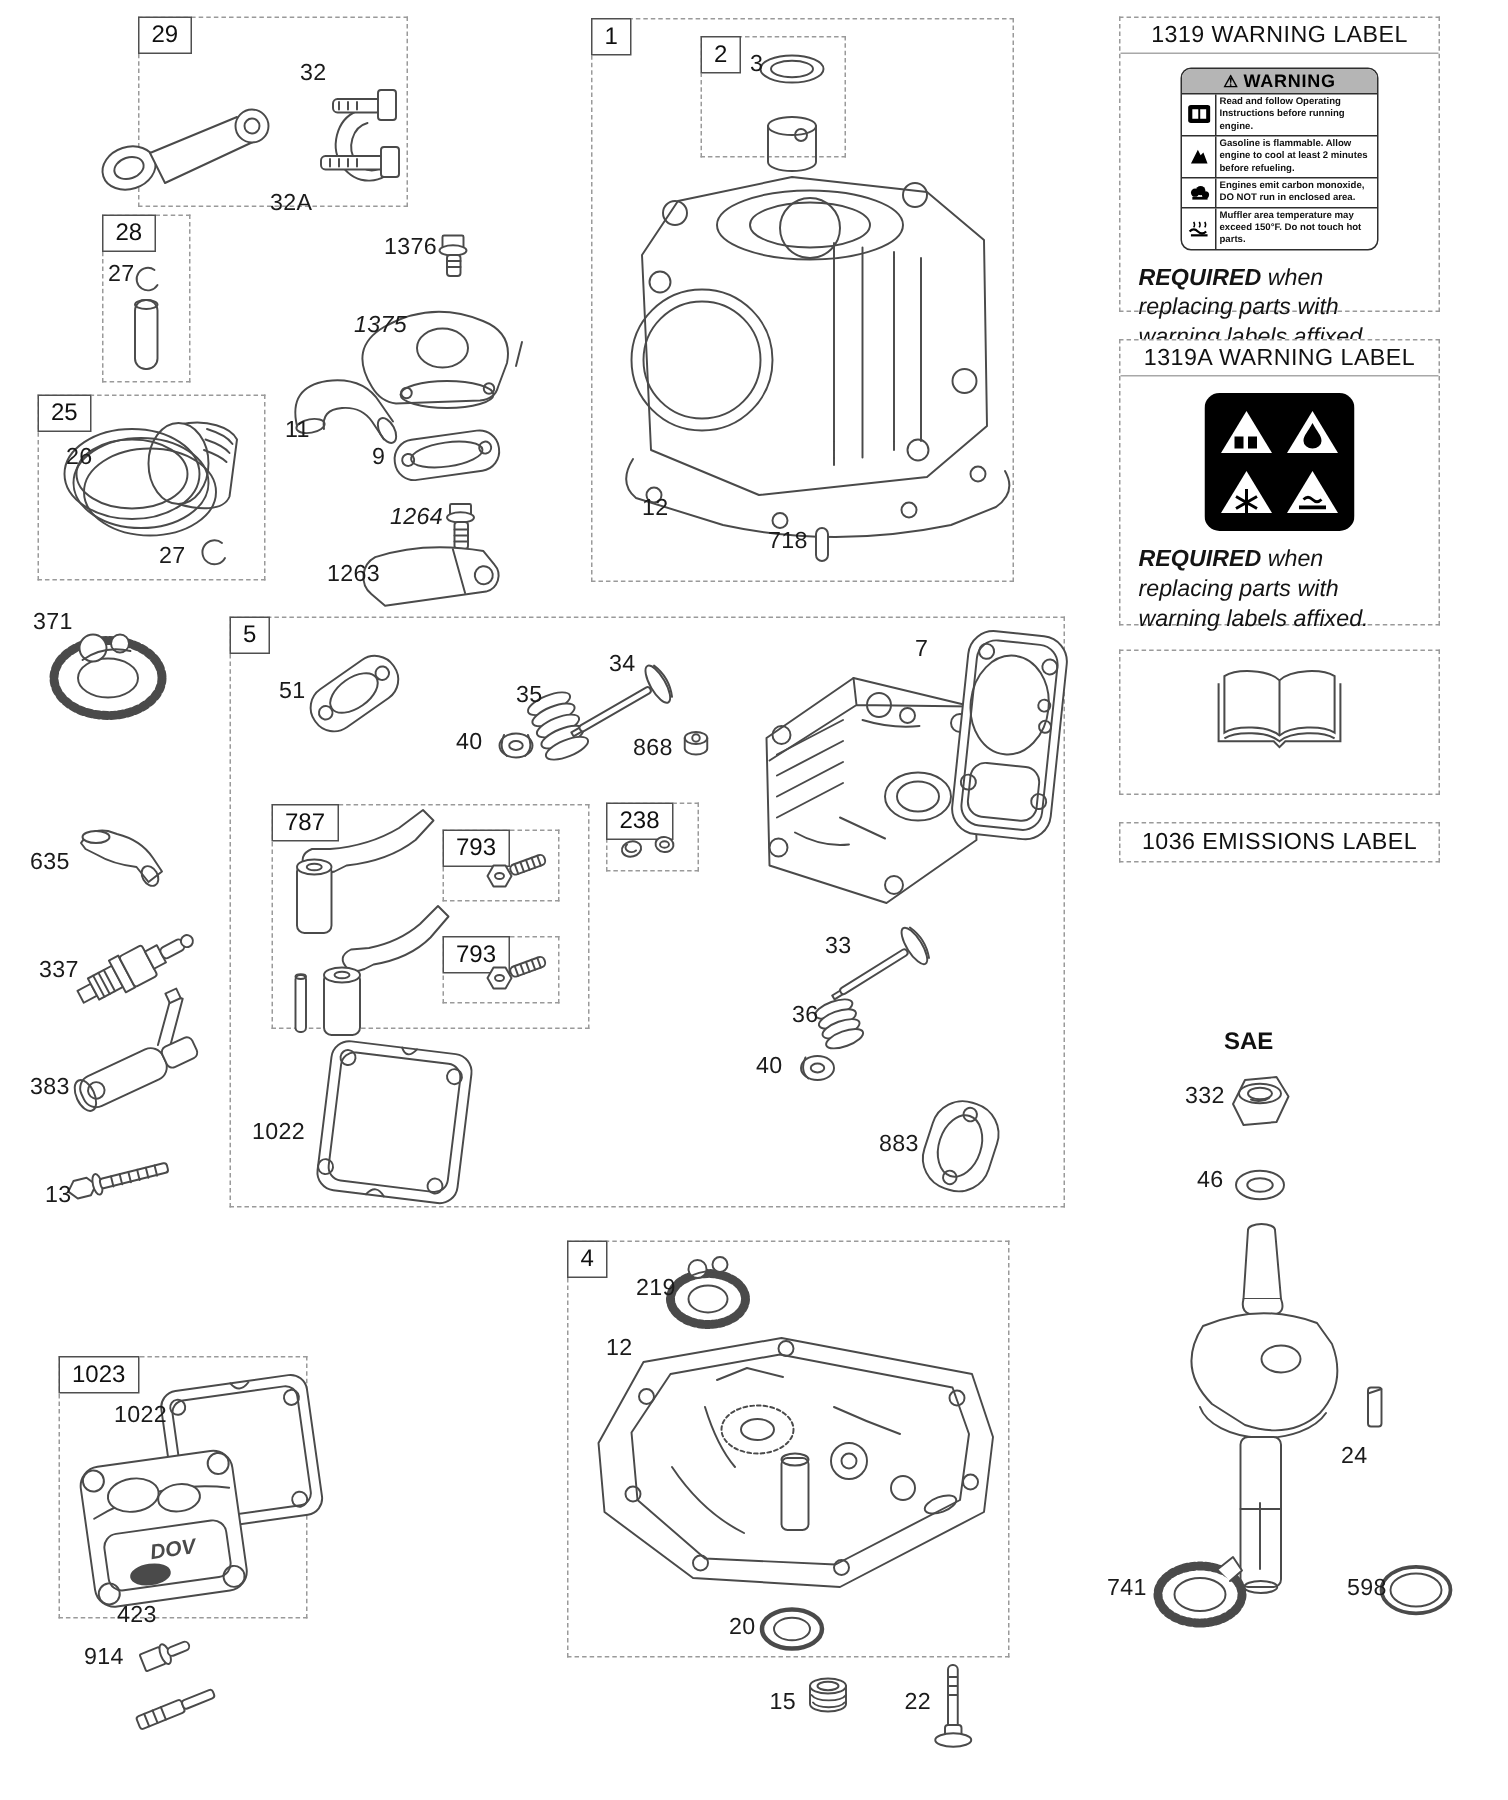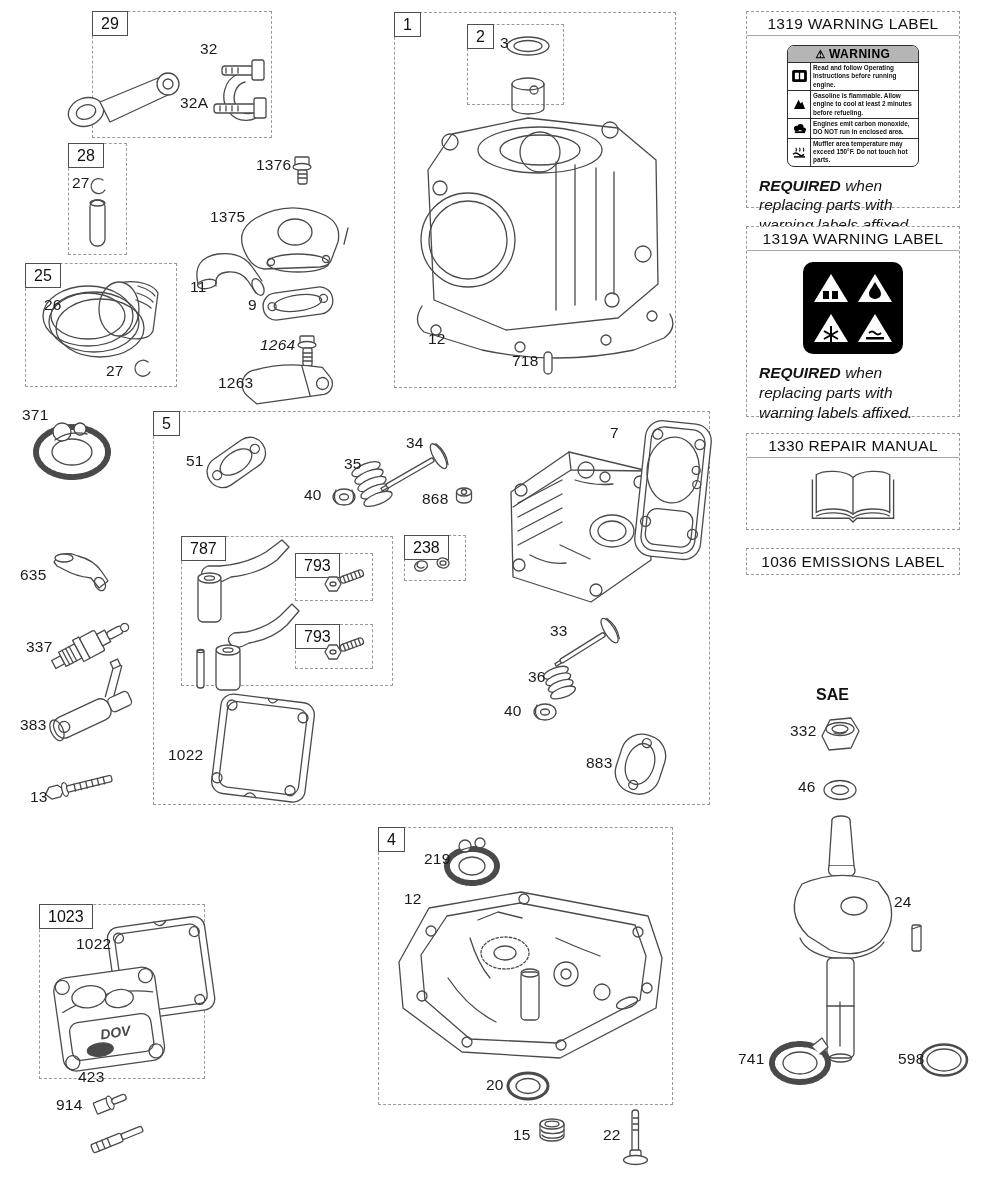--- a/index.html
+++ b/index.html
@@ -492,21 +492,20 @@
         <path d="M21,69 L35,77 M21,77 L35,69 M28,64 V80" stroke="#000" stroke-width="2"></path>
         <path d="M72,52 L89,80 L55,80 Z" fill="#fff"></path>
         <rect x="63" y="75" width="18" height="2.5" fill="#000"></rect>
         <path d="M66,71 q3,-3 6,0 q3,3 6,0" stroke="#000" stroke-width="1.8" fill="none"></path>
       </svg>
     </div>
     <div class="required"><b><span>REQUIRED</span></b> <span>when replacing parts with warning labels affixed.</span></div>
   </div>
 
   <div class="panel" style="left:746px;top:433px;width:212px;height:95px">
-    <div class="panel-title">1330 REPAIR MANUAL</div>
     <div class="book-wrap">
       <svg width="92" height="58" viewBox="0 0 92 60" stroke="#4a4a4a" fill="none" stroke-width="1.4">
         <path d="M4,14 V54 H42 L46,58 L50,54 H88 V14" fill="#fff"></path>
         <path d="M46,12 C38,4 16,4 8,9 V48 C16,43 38,43 46,50 C54,43 76,43 84,48 V9 C76,4 54,4 46,12 Z" fill="#fff"></path>
         <path d="M46,12 V50"></path>
         <path d="M8,52 C16,47 38,47 46,54 C54,47 76,47 84,52"></path>
       </svg>
     </div>
   </div>
 
@@ -546,24 +545,24 @@
     <div class="group-box" style="left: 404px; top: 535px; width: 60px; height: 44px;">
       <span class="box-label">238</span>
     </div>
     <div class="group-box" style="left: 378px; top: 827px; width: 293px; height: 276px;">
       <span class="box-label">4</span>
     </div>
     <div class="group-box" style="left: 39px; top: 904px; width: 164px; height: 173px;">
       <span class="box-label">1023</span>
     </div>
     <div class="part-label" style="left: 200px; top: 40px;">32</div>
-    <div class="part-label" style="left: 180px; top: 94px;">32A</div>
+    <div class="part-label" style="left: 180px; top: 127px;">32A</div>
     <div class="part-label" style="left: 72px; top: 174px;">27</div>
     <div class="part-label" style="left: 256px; top: 156px;">1376</div>
-    <div class="part-label" style="left: 210px; top: 208px;">1375</div>
+    <div class="part-label" style="left: 236px; top: 208px; font-style: italic;">1375</div>
     <div class="part-label" style="left: 190px; top: 278px;">11</div>
     <div class="part-label" style="left: 248px; top: 296px;">9</div>
     <div class="part-label" style="left: 260px; top: 336px; font-style: italic;">1264</div>
     <div class="part-label" style="left: 218px; top: 374px;">1263</div>
     <div class="part-label" style="left: 44px; top: 296px;">26</div>
     <div class="part-label" style="left: 106px; top: 362px;">27</div>
     <div class="part-label" style="left: 22px; top: 406px;">371</div>
     <div class="part-label" style="left: 500px; top: 34px;">3</div>
     <div class="part-label" style="left: 428px; top: 330px;">12</div>
     <div class="part-label" style="left: 512px; top: 352px;">718</div>
@@ -583,18 +582,18 @@
     <div class="part-label" style="left: 20px; top: 716px;">383</div>
     <div class="part-label" style="left: 30px; top: 788px;">13</div>
     <div class="part-label" style="left: 424px; top: 850px;">219</div>
     <div class="part-label" style="left: 404px; top: 890px;">12</div>
     <div class="part-label" style="left: 486px; top: 1076px;">20</div>
     <div class="part-label" style="left: 513px; top: 1126px;">15</div>
     <div class="part-label" style="left: 603px; top: 1126px;">22</div>
     <div class="part-label" style="left: 790px; top: 722px;">332</div>
     <div class="part-label" style="left: 798px; top: 778px;">46</div>
     <div class="part-label" style="left: 738px; top: 1050px;">741</div>
-    <div class="part-label" style="left: 894px; top: 893px;">24</div>
+    <div class="part-label" style="left: 894px; top: 962px;">24</div>
     <div class="part-label" style="left: 898px; top: 1050px;">598</div>
     <div class="part-label" style="left: 76px; top: 935px;">1022</div>
     <div class="part-label" style="left: 56px; top: 1096px;">914</div>
     <div class="part-label" style="left: 56px; top: 1068px; margin-left: 22px;">423</div>
   </div>
 
 </body></html>

